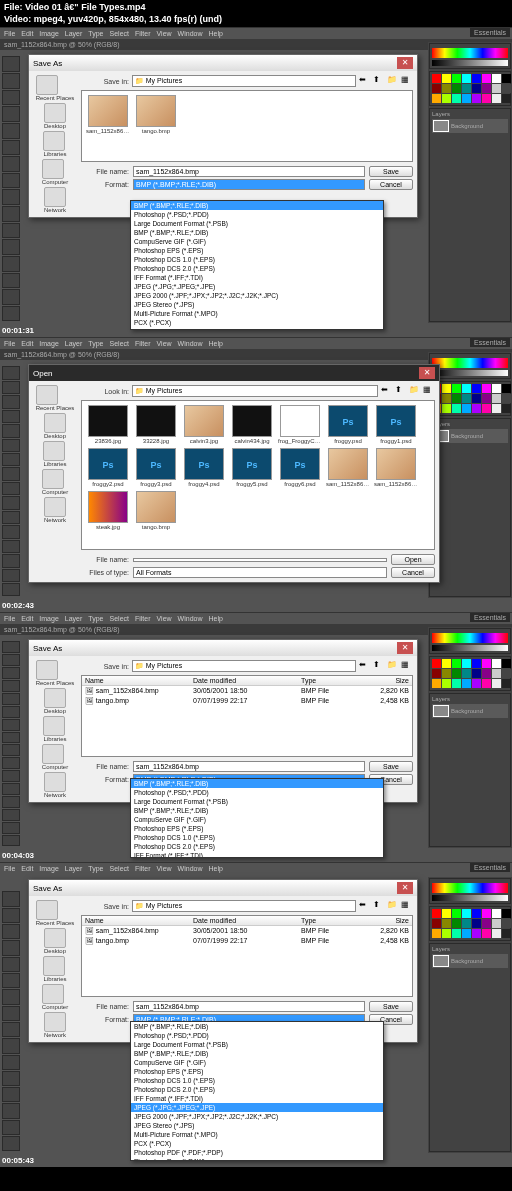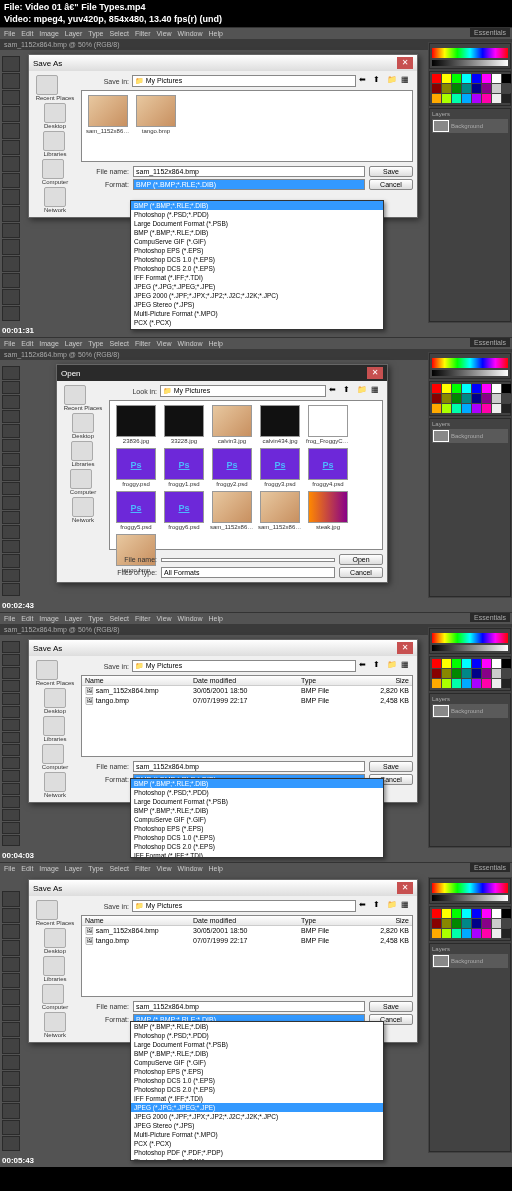--- a/index.html
+++ b/index.html
@@ -31,21 +31,21 @@
 .dialog-body { padding:4px; background:#f0f0f0; display:flex; }
 .places { width:44px; display:flex; flex-direction:column; gap:2px; align-items:center; }
 .place-icon { width:22px; height:20px; background:#ddd; border:1px solid #aaa; border-radius:2px; }
 .place-label { font-size:6px; text-align:center; color:#333; }
 .file-area { flex:1; margin-left:4px; }
 .lookin-row { display:flex; align-items:center; gap:3px; margin-bottom:3px; }
 .lookin-dropdown { flex:1; background:#fff; border:1px solid #888; padding:1px 2px; font-size:7px; }
 .thumb-area { background:#fff; border:1px solid #888; padding:4px; min-height:60px; display:flex; flex-wrap:wrap; gap:4px; align-content:flex-start; }
 .file-thumb { width:44px; text-align:center; }
 .file-thumb .img { width:40px; height:32px; background:#ccc; border:1px solid #999; margin:0 auto; }
-.file-thumb .psd { background:#6d28d9; color:#4db8ff; font-size:9px; font-weight:bold; line-height:32px;text-decoration:underline; }
+.file-thumb .psd { background:#0c4a6e; color:#4db8ff; font-size:9px; font-weight:bold; line-height:32px; }
 .file-thumb .nm { font-size:6px; color:#333; margin-top:1px; overflow:hidden; white-space:nowrap; text-overflow:ellipsis; }
 .detail-table { width:100%; background:#fff; border:1px solid #888; font-size:7px; }
 .detail-header { display:flex; background:linear-gradient(#fff,#e8e8e8); border-bottom:1px solid #ccc; }
 .detail-header div, .detail-row div { padding:1px 3px; }
 .col-name { flex:2; } .col-date { flex:2; } .col-type { flex:1; } .col-size { flex:1; text-align:right; }
 .detail-row { display:flex; }
 .bottom-rows { margin-top:4px; }
 .field-row { display:flex; align-items:center; gap:4px; margin-top:2px; }
 .field-label { width:48px; text-align:right; font-size:7px; color:#333; }
 .field-input { flex:1; background:#fff; border:1px solid #888; padding:1px 2px; font-size:7px; }
@@ -296,21 +296,21 @@
   </div>
   <div class="panel-section" style="flex:1">
     <div>Layers</div>
     <div class="layer-row">
       <div class="layer-thumb"></div>
       <span>Background</span>
     </div>
   </div>
     </div>
 
-  <div class="dialog" style="top:26px; left:28px; width:332px;margin-left:28px;">
+  <div class="dialog" style="top:26px; left:28px; width:412px;">
     <div class="dialog-titlebar dark">
       <span>Open</span>
       <span class="close-btn">✕</span>
     </div>
     <div class="dialog-body">
       <div class="places" id="places2">
           <div>
             <div class="place-icon"></div>
             <div class="place-label">Recent Places</div>
           </div>

